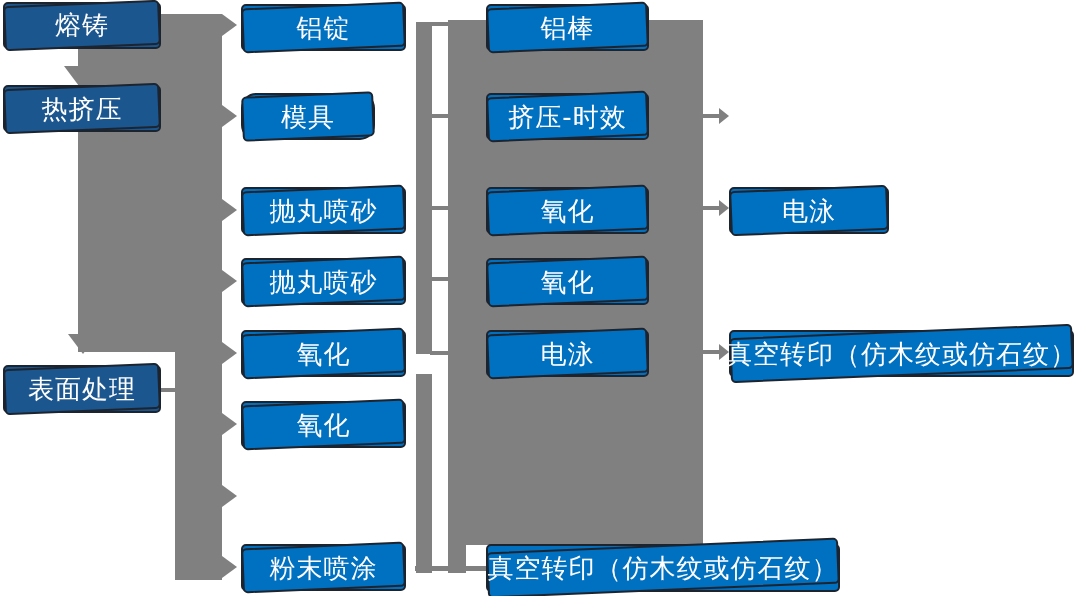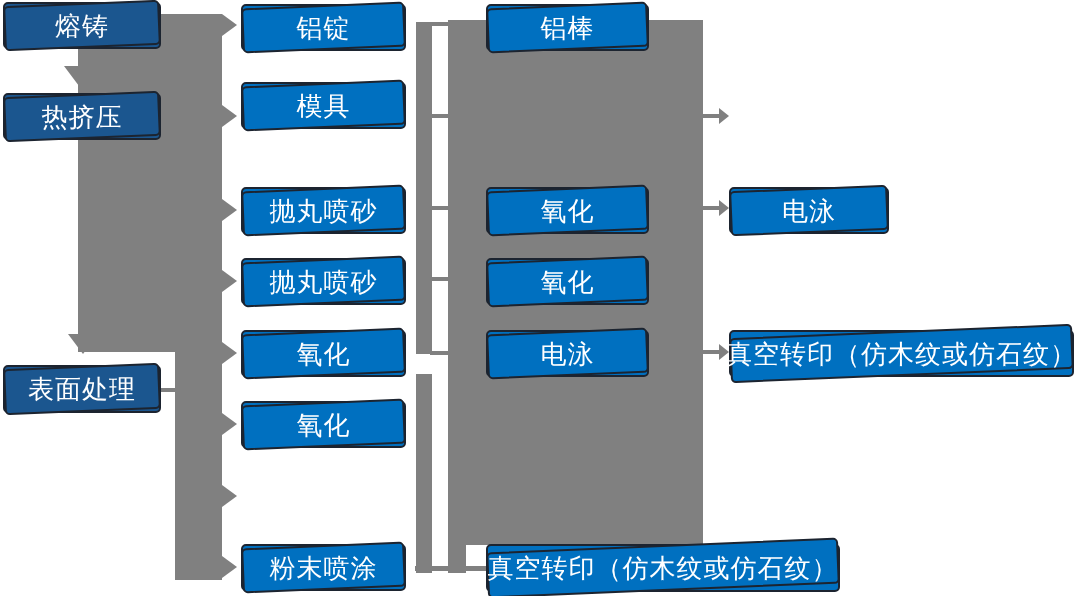--- a/index.html
+++ b/index.html
@@ -69,33 +69,34 @@
   <div class="tri right" style="left:222px;top:485px;"></div>
   <div class="tri right" style="left:222px;top:556px;"></div>
 
   <div class="g" style="left:703px;top:114px;width:16px;height:4px;"></div>
   <div class="tri right-sm" style="left:719px;top:108px;"></div>
   <div class="g" style="left:703px;top:206px;width:16px;height:4px;"></div>
   <div class="tri right-sm" style="left:719px;top:200px;"></div>
   <div class="g" style="left:703px;top:350px;width:16px;height:4px;"></div>
   <div class="tri right-sm" style="left:719px;top:344px;"></div>
 
-  <div class="box dark" style="left:3px;top:2px;width:158px;">熔铸</div>
-  <div class="box dark" style="left:3px;top:93px;width:158px;">热挤压</div>
+  <div class="box dark" style="left:3px;top:2px;width:158px;font-family:Liberation Serif, serif;">熔铸</div>
+  <div class="box dark" style="left:3px;top:85px;width:158px;">热挤压</div>
   <div class="box dark" style="left:3px;top:365px;width:158px;height:48px;">表面处理</div>
 
   <div class="box" style="left:241px;top:4px;width:165px;">铝锭</div>
-  <div class="box" style="left:241px;top:82px;width:165px;">模具</div>
+  <div class="box" style="left:241px;top:93px;width:134px;border-radius:15px;">模具</div>
   <div class="box" style="left:241px;top:187px;width:165px;">抛丸喷砂</div>
   <div class="box" style="left:241px;top:258px;width:165px;">抛丸喷砂</div>
   <div class="box" style="left:241px;top:330px;width:165px;">氧化</div>
   <div class="box" style="left:241px;top:401px;width:165px;">氧化</div>
   <div class="box" style="left:241px;top:544px;width:165px;">粉末喷涂</div>
 
   <div class="box" style="left:486px;top:4px;width:163px;">铝棒</div>
+  <div class="box" style="left:486px;top:93px;width:163px;">挤压-时效</div>
   <div class="box" style="left:486px;top:187px;width:163px;">氧化</div>
   <div class="box" style="left:486px;top:258px;width:163px;">氧化</div>
   <div class="box" style="left:486px;top:330px;width:163px;">电泳</div>
   <div class="box" style="left:486px;top:544px;width:354px;height:48px;">真空转印（仿木纹或仿石纹）</div>
 
   <div class="box" style="left:729px;top:187px;width:160px;">电泳</div>
   <div class="box" style="left:729px;top:330px;width:345px;">真空转印（仿木纹或仿石纹）</div>
 
 </div>
 

